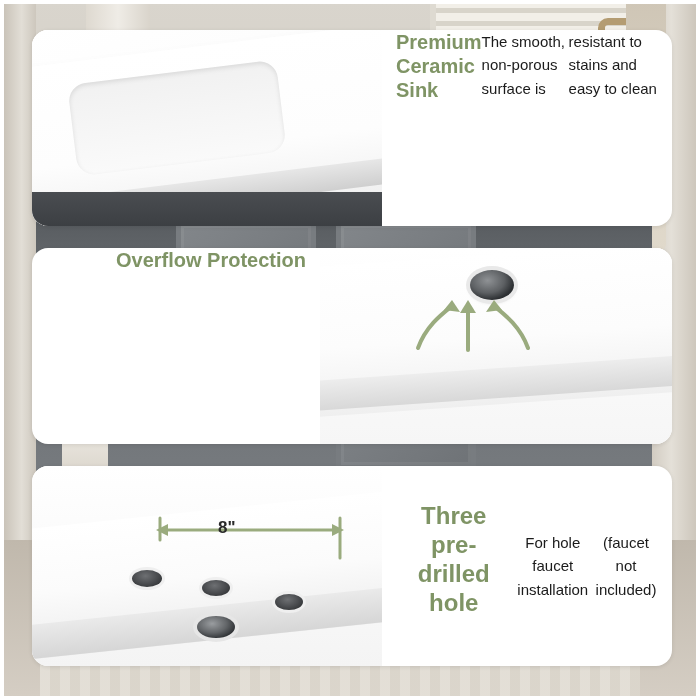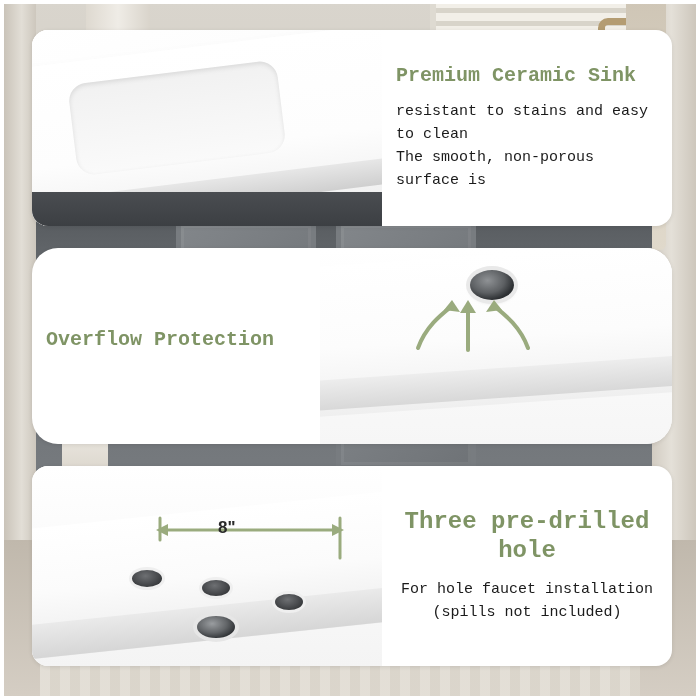--- a/index.html
+++ b/index.html
@@ -122,23 +122,22 @@
     border-radius: 16px;
     box-shadow: 0 1px 4px rgba(0,0,0,0.10);
     overflow: hidden;
     display: flex;
   }
 
   .card-text {
     box-sizing: border-box;
     padding: 0 14px;
     display: flex;
-    flex-direction: column;
-    justify-content: center;
-    font-family: Liberation Mono, monospace;
+    flex-direction: row;
+    justify-content: flex-end;
   }
   .card-title {
     color: #7f9465;
     font-weight: bold;
     font-size: 20px;
     line-height: 1.2;
     margin-bottom: 12px;
   }
   .card-body {
     color: #1b1b1b;
@@ -181,21 +180,21 @@
     transform: rotate(-7deg);
   }
   #card-sink .photo .cab-dark {
     position: absolute;
     left: 0; bottom: 0; width: 100%; height: 34px;
     background: linear-gradient(to bottom, #4a4d51, #3c3f43);
   }
   #card-sink .text { width: 290px; }
 
   
-  #card-overflow { left: 32px; top: 248px; width: 640px; height: 196px; border-radius: 26px; }
+  #card-overflow { left: 32px; top: 248px; width: 640px; height: 196px; }
   #card-overflow .text { width: 288px; }
   #card-overflow .photo {
     width: 352px; height: 100%;
     position: relative;
     background: linear-gradient(to bottom, #ffffff, #f6f6f6);
     overflow: hidden;
   }
   #card-overflow .slab {
     position: absolute;
     left: -20px; top: 6px; width: 400px; height: 150px;
@@ -294,22 +293,22 @@
   <div class="card" id="card-sink">
     <div class="photo">
       <div class="basin-bg"></div>
       <div class="basin-slab"></div>
       <div class="basin-inner"></div>
       <div class="basin-edge"></div>
       <div class="cab-dark"></div>
     </div>
     <div class="card-text text">
       <div class="card-title">Premium Ceramic Sink</div>
+      <div class="card-body">The smooth, non-porous surface is</div>
       <div class="card-body">resistant to stains and easy to clean</div>
-      <div class="card-body">The smooth, non-porous surface is</div>
     </div>
   </div>
 
   <div class="card" id="card-overflow">
     <div class="card-text text">
       <div class="card-title">Overflow Protection</div>
     </div>
     <div class="photo">
       <div class="slab"></div>
       <div class="lip"></div>
@@ -346,17 +345,17 @@
         <g fill="#9aab7e">
           <polygon points="6,16 18,10 18,22"></polygon>
           <polygon points="194,16 182,10 182,22"></polygon>
         </g>
       </svg>
       <div class="dim-label">8"</div>
     </div>
     <div class="card-text text">
       <div class="card-title">Three pre-drilled hole</div>
       <div class="card-body">For hole faucet installation</div>
-      <div class="card-body">(spills not included)</div>
+      <div class="card-body">(faucet not included)</div>
     </div>
   </div>
 
 </div>
 
 </body></html>

